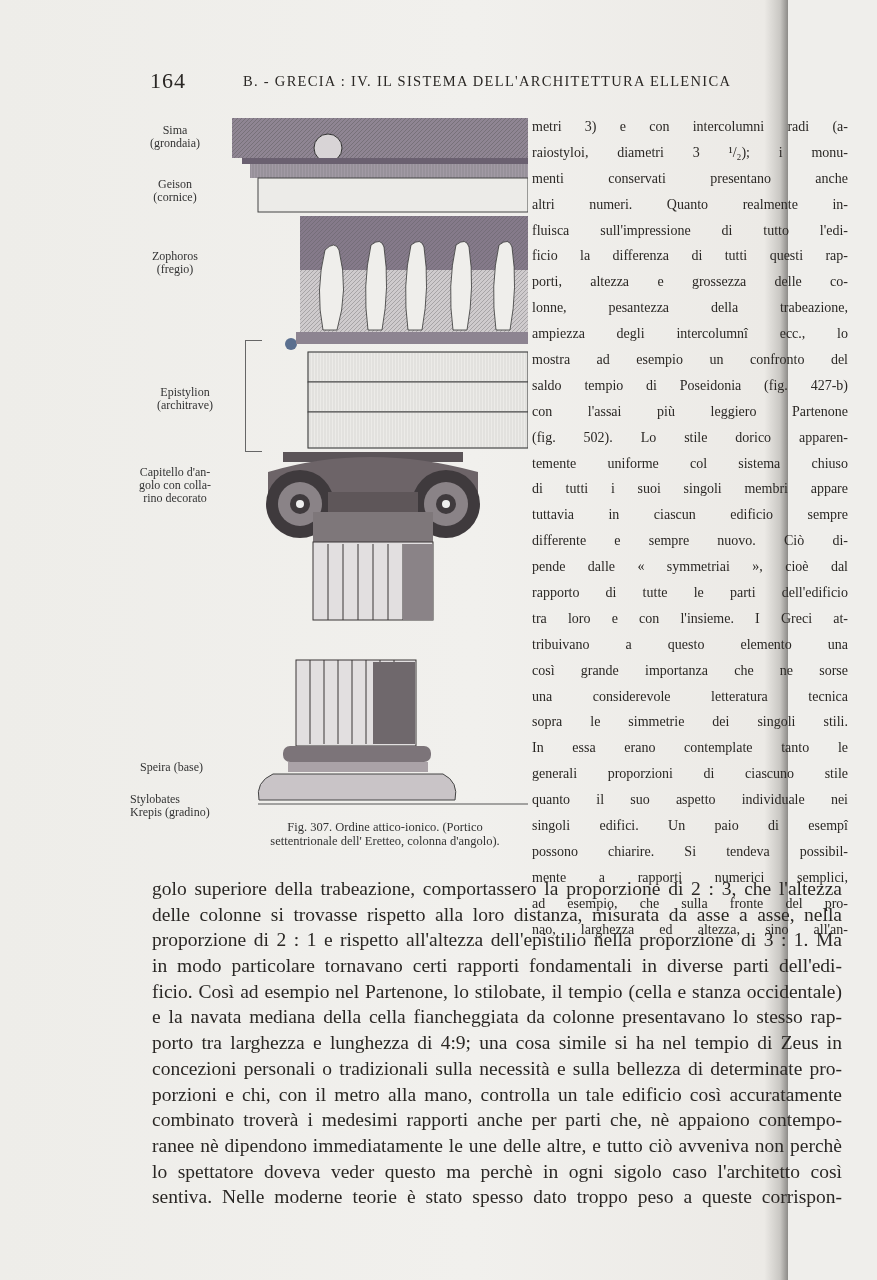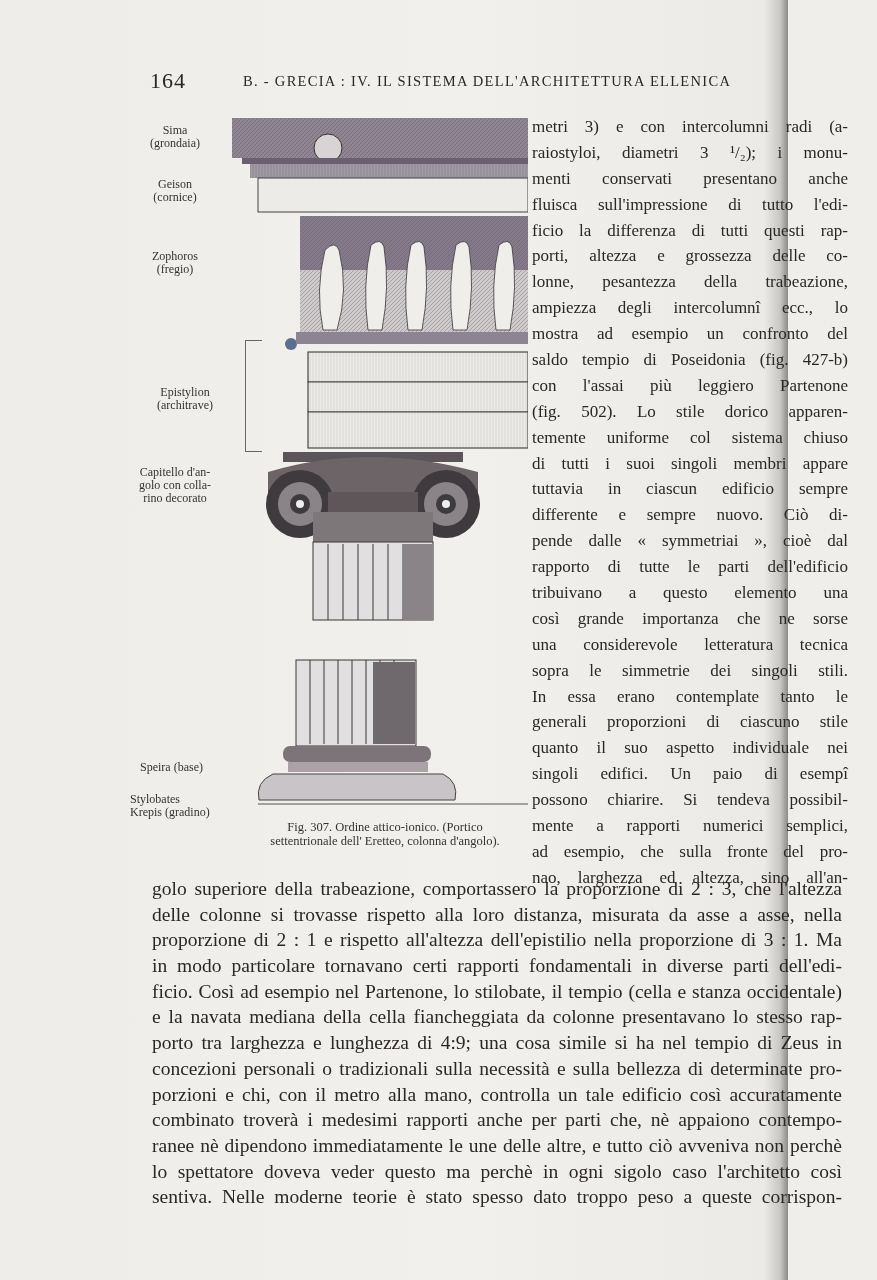--- a/index.html
+++ b/index.html
@@ -6,21 +6,21 @@
   body{width:877px;height:1280px;background:#efeeeb;position:relative;overflow:hidden;
        font-family:"Liberation Serif","DejaVu Serif",serif;color:#2a2724;}
   .page{position:absolute;left:0;top:0;width:788px;height:1280px;
         background:linear-gradient(90deg,#eeede9 0%,#f1f0ed 60%,#eceae6 97%,#c9c7c3 99%,#8d8b88 100%);}
   .hdr-num{position:absolute;left:150px;top:68px;font-size:22px;letter-spacing:1px;}
   .hdr-title{position:absolute;left:243px;top:73px;font-size:14.5px;letter-spacing:1.3px;text-transform:uppercase;font-variant:small-caps;}
   .lbl{position:absolute;font-size:12px;line-height:13px;text-align:center;color:#333;}
   .lbl.right{text-align:left;}
   .fig{position:absolute;left:228px;top:112px;width:300px;height:710px;}
   .caption{position:absolute;left:240px;top:820px;width:290px;text-align:center;font-size:12.5px;line-height:14px;color:#333;}
-  .col-text{position:absolute;left:532px;top:114px;width:316px;font-size:17px;line-height:25.9px;text-align:justify;}
+  .col-text{position:absolute;left:532px;top:114px;width:316px;font-size:14px;line-height:25.9px;text-align:justify;}
   .col-text .ln{display:block;white-space:nowrap;text-align-last:justify;height:25.9px;}
   .full-text{position:absolute;left:152px;top:876px;width:690px;font-size:19.5px;line-height:25.7px;}
   .full-text .ln{display:block;white-space:nowrap;text-align:justify;text-align-last:justify;height:25.7px;}
   .bracket{position:absolute;left:245px;top:340px;width:16px;height:110px;border-left:1px solid #666;border-top:1px solid #666;border-bottom:1px solid #666;}
   .dot{position:absolute;left:285px;top:338px;width:12px;height:12px;border-radius:50%;background:#5a6f8f;}
 </style>
 </head>
 <body>
 
 <div class="page">
@@ -153,35 +153,37 @@
 
   <div class="caption">
     <div>Fig. 307. Ordine attico-ionico. (Portico</div>
     <div>settentrionale dell' Eretteo, colonna d'angolo).</div>
   </div>
 
   <div class="col-text">
     <span class="ln">metri 3) e con intercolumni radi (a-</span>
     <span class="ln">raiostyloi, diametri  3  ¹/₂);  i  monu-</span>
     <span class="ln">menti  conservati  presentano  anche</span>
+    <span class="ln">altri numeri.  Quanto realmente in-</span>
     <span class="ln">fluisca sull'impressione di tutto l'edi-</span>
     <span class="ln">ficio la differenza di tutti questi rap-</span>
     <span class="ln">porti, altezza e grossezza delle co-</span>
     <span class="ln">lonne, pesantezza  della trabeazione,</span>
     <span class="ln">ampiezza degli intercolumnî ecc., lo</span>
     <span class="ln">mostra ad esempio un confronto del</span>
     <span class="ln">saldo tempio di Poseidonia (fig. 427-b)</span>
     <span class="ln">con l'assai più leggiero Partenone</span>
     <span class="ln">(fig. 502). Lo stile dorico apparen-</span>
     <span class="ln">temente uniforme col sistema chiuso</span>
     <span class="ln">di tutti i suoi singoli membri appare</span>
     <span class="ln">tuttavia in ciascun edificio sempre</span>
     <span class="ln">differente e sempre nuovo. Ciò di-</span>
     <span class="ln">pende dalle « symmetriai », cioè dal</span>
     <span class="ln">rapporto di tutte le parti dell'edificio</span>
+    <span class="ln">tra loro e con l'insieme. I Greci at-</span>
     <span class="ln">tribuivano a questo elemento una</span>
     <span class="ln">così grande importanza che ne sorse</span>
     <span class="ln">una considerevole letteratura tecnica</span>
     <span class="ln">sopra le simmetrie dei singoli stili.</span>
     <span class="ln">In essa erano contemplate tanto le</span>
     <span class="ln">generali proporzioni di ciascuno stile</span>
     <span class="ln">quanto il suo aspetto individuale nei</span>
     <span class="ln">singoli edifici. Un paio di esempî</span>
     <span class="ln">possono chiarire. Si tendeva possibil-</span>
     <span class="ln">mente a rapporti numerici semplici,</span>

